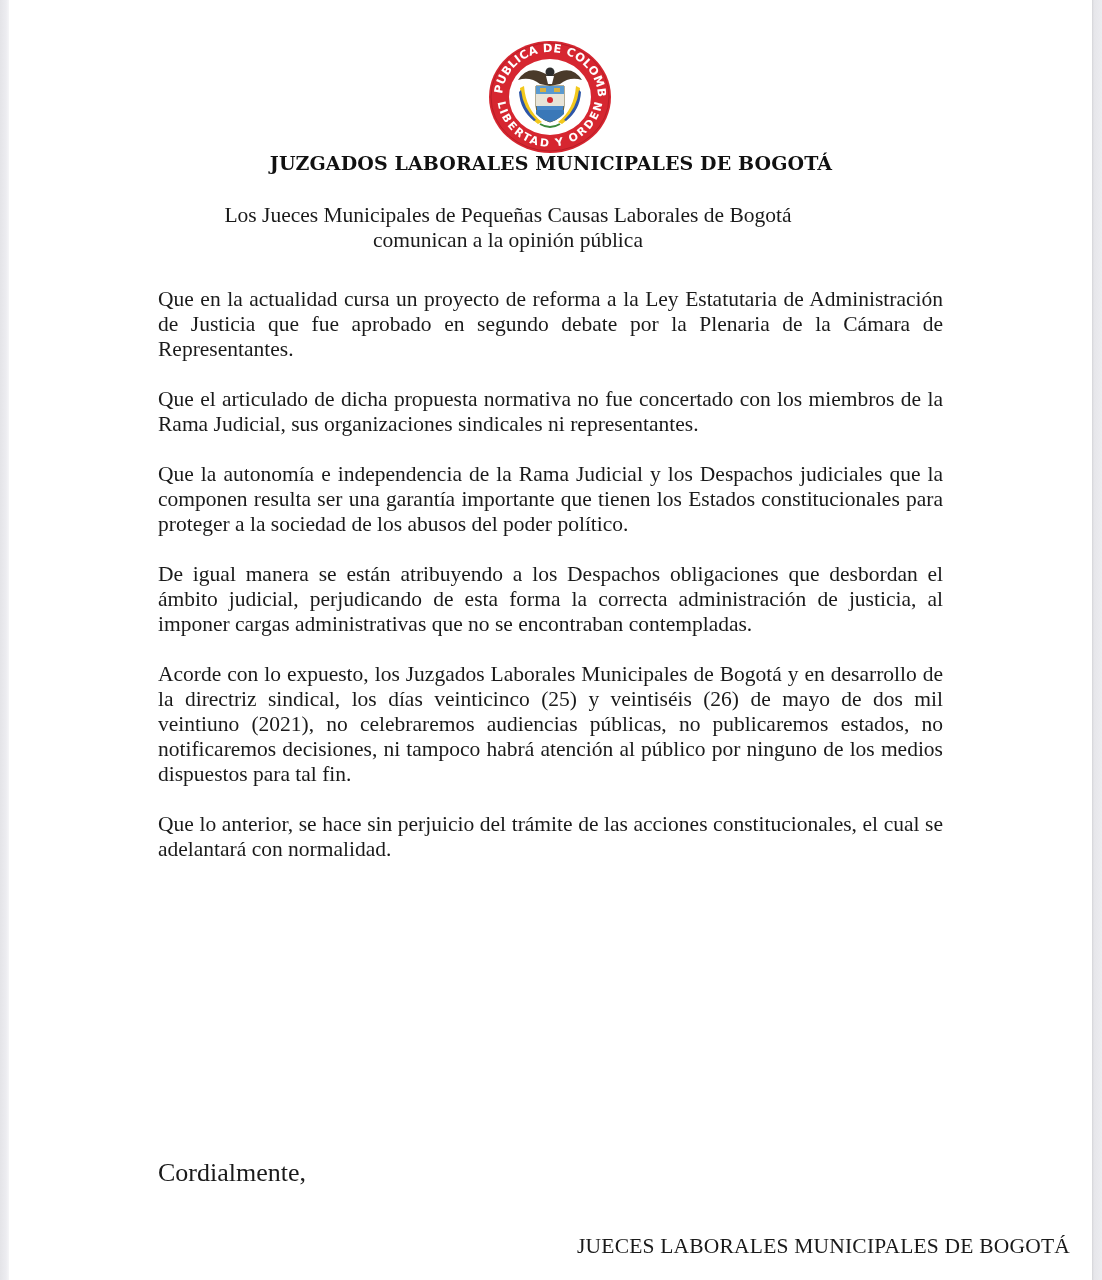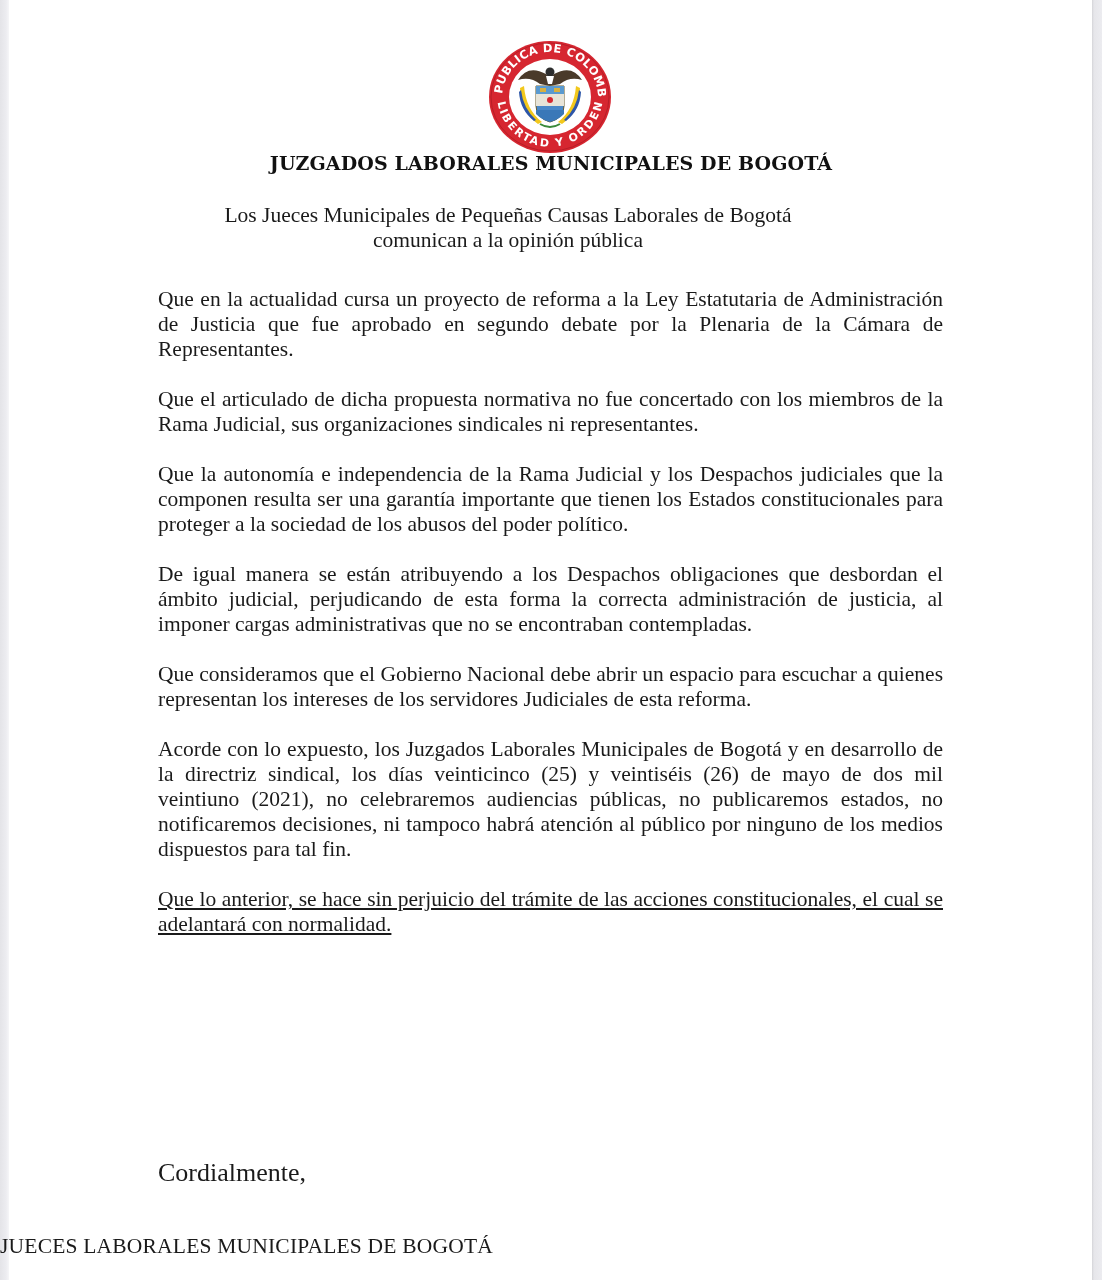--- a/index.html
+++ b/index.html
@@ -58,32 +58,32 @@
       left: 158px; top: 287px; width: 785px;
       font-family: "Liberation Serif", "DejaVu Serif", serif;
       font-size: 21.5px;
       line-height: 25px;
       color: #1a1a1a;
     }
     .para {
       text-align: justify;
       margin: 0 0 25px 0;
     }
-    .para.last { margin-bottom: 0; text-decoration: underline; }
+    .para.last { margin-bottom: 0; }
     .closing {
       position: absolute;
       left: 158px; top: 1160px;
       font-family: "Liberation Serif", "DejaVu Serif", serif;
       font-size: 26px;
       line-height: 25px;
     }
     .signature {
       position: absolute;
       left: 0; top: 1234px; width: 1070px;
-      text-align: left;
+      text-align: right;
       font-family: "Liberation Serif", "DejaVu Serif", serif;
       font-size: 21.5px;
       line-height: 25px;
       letter-spacing: 0.2px;
     }
   </style>
 </head>
 <body>
 
 <div class="edge-left"></div>
@@ -138,20 +138,19 @@
 <div class="subtitle">
   <div>Los Jueces Municipales de Pequeñas Causas Laborales de Bogotá</div>
   <div>comunican a la opinión pública</div>
 </div>
 
 <div class="body-text">
   <p class="para">Que en la actualidad cursa un proyecto de reforma a la Ley Estatutaria de Administración de Justicia que fue aprobado en segundo debate por la Plenaria de la Cámara de Representantes.</p>
   <p class="para">Que el articulado de dicha propuesta normativa no fue concertado con los miembros de la Rama Judicial, sus organizaciones sindicales ni representantes.</p>
   <p class="para">Que la autonomía e independencia de la Rama Judicial y los Despachos judiciales que la componen resulta ser una garantía importante que tienen los Estados constitucionales para proteger a la sociedad de los abusos del poder político.</p>
   <p class="para">De igual manera se están atribuyendo a los Despachos obligaciones que desbordan el ámbito judicial, perjudicando de esta forma la correcta administración de justicia, al imponer cargas administrativas que no se encontraban contempladas.</p>
-  <p class="para">Que consideramos que el Gobierno Nacional debe abrir un espacio para escuchar a quienes representan los intereses de los servidores Judiciales de esta reforma.</p>
   <p class="para">Acorde con lo expuesto, los Juzgados Laborales Municipales de Bogotá y en desarrollo de la directriz sindical, los días veinticinco (25) y veintiséis (26) de mayo de dos mil veintiuno (2021), no celebraremos audiencias públicas, no publicaremos estados, no notificaremos decisiones, ni tampoco habrá atención al público por ninguno de los medios dispuestos para tal fin.</p>
   <p class="para last">Que lo anterior, se hace sin perjuicio del trámite de las acciones constitucionales, el cual se adelantará con normalidad.</p>
 </div>
 
 <div class="closing">Cordialmente,</div>
 
 <div class="signature">JUECES LABORALES MUNICIPALES DE BOGOTÁ</div>
 
 </body></html>

